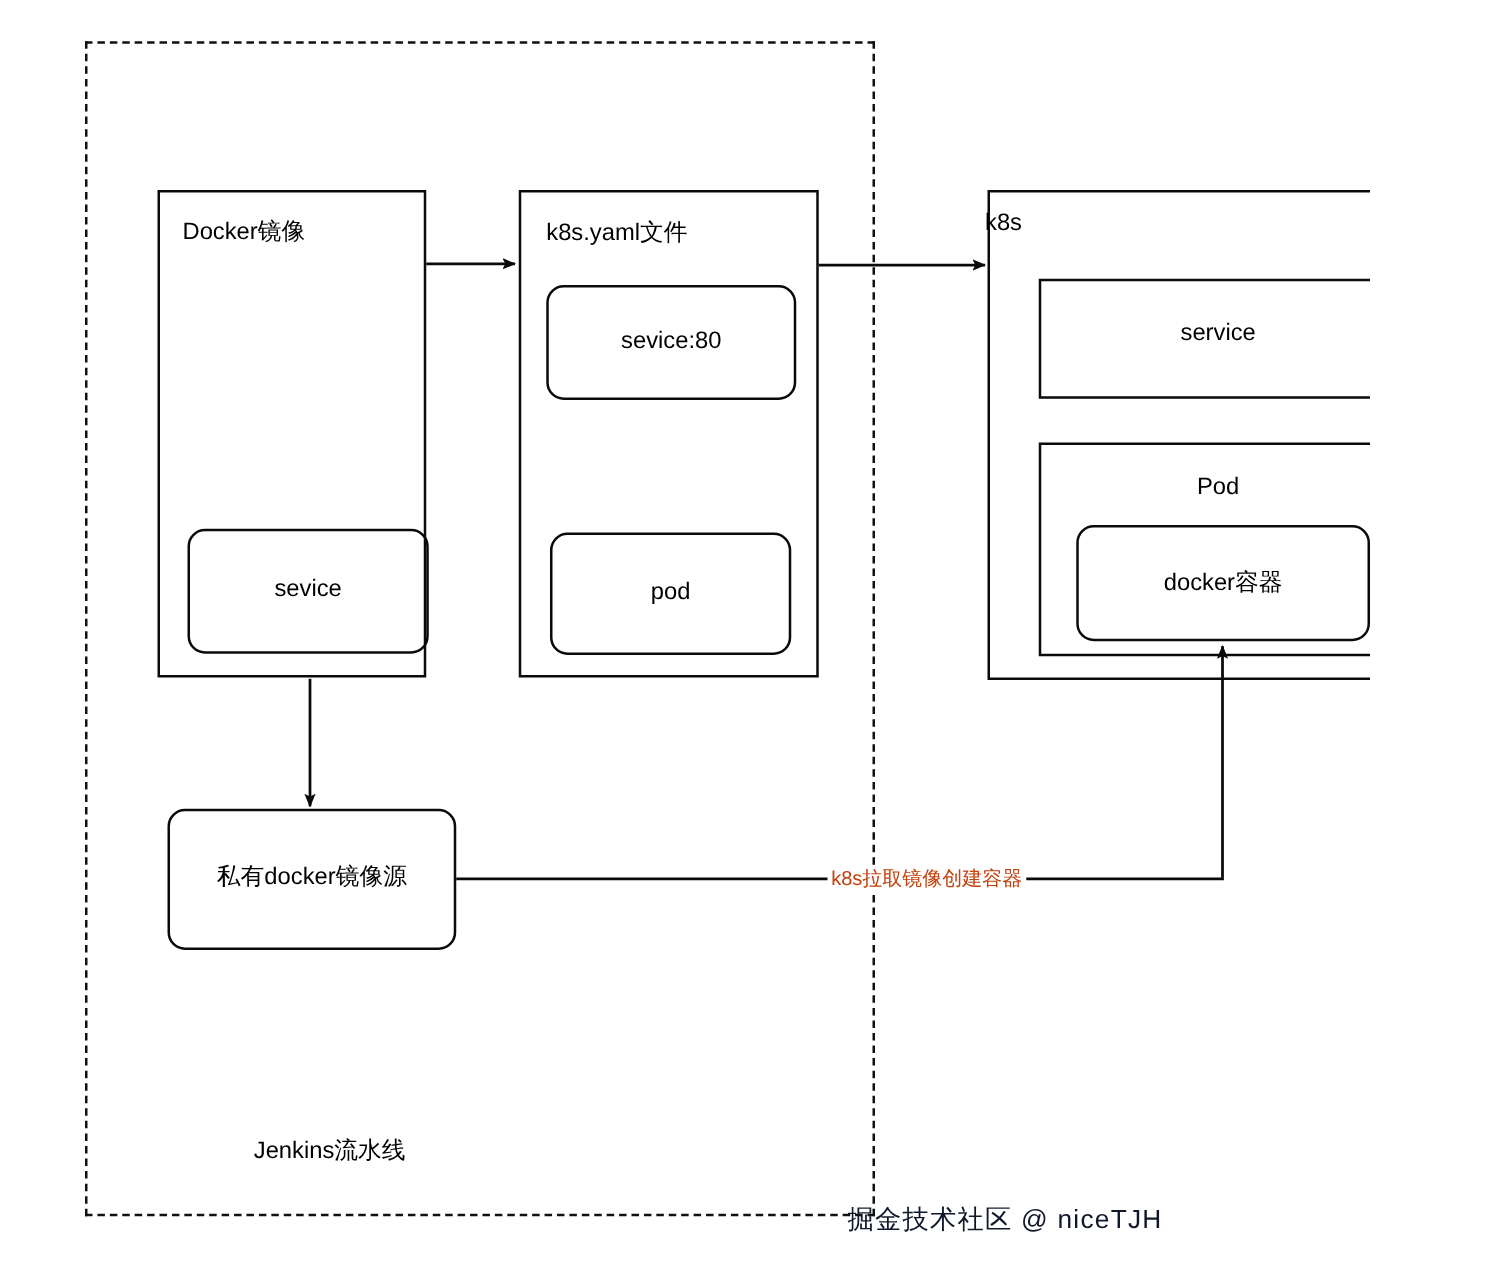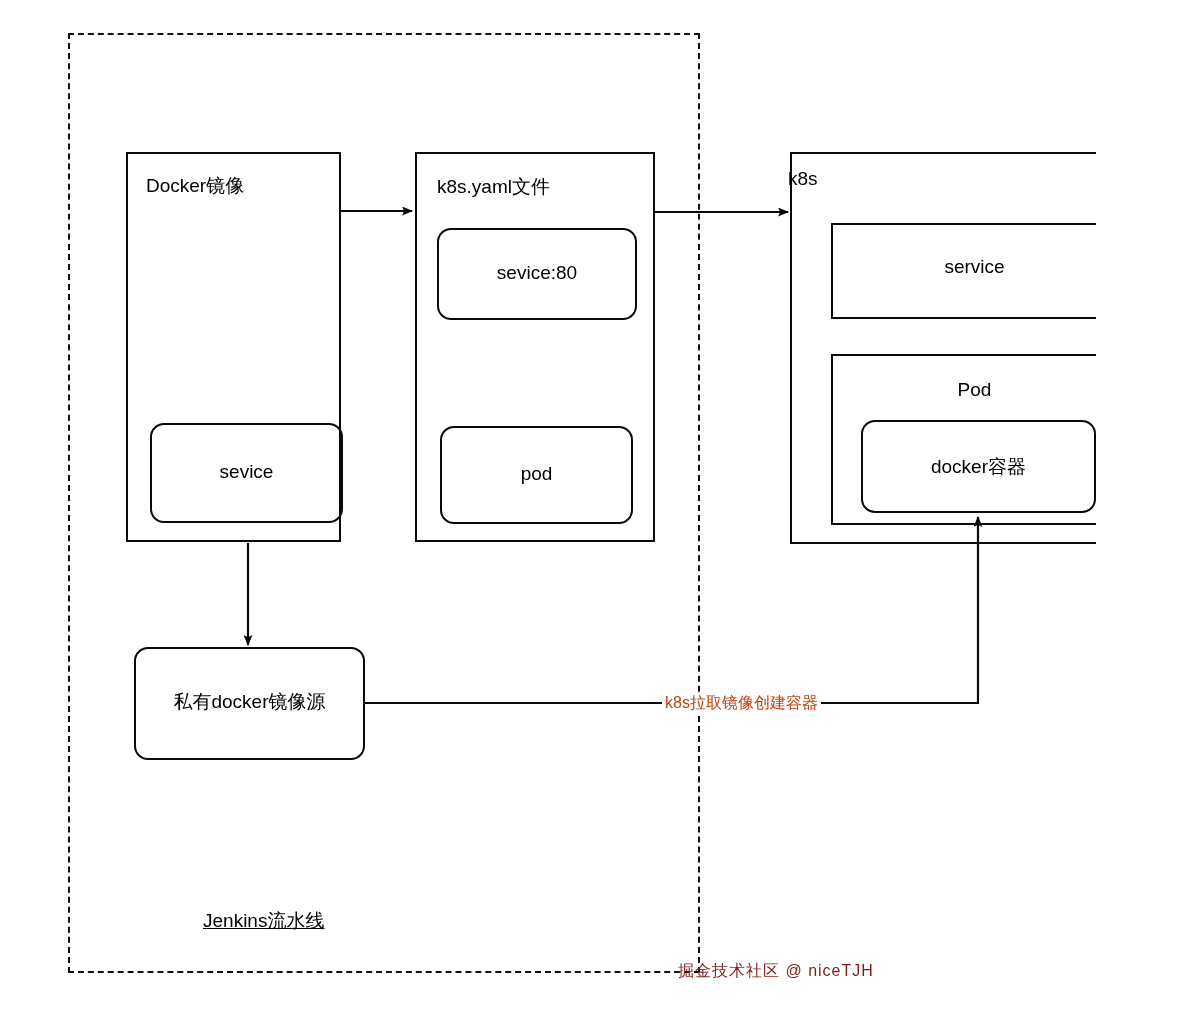--- a/index.html
+++ b/index.html
@@ -46,22 +46,22 @@
   .edge-label {
     position: absolute;
     font-size: 16px;
     background: #ffffff;
     padding: 0 3px;
     white-space: nowrap;
     color: #c2410c;
   }
   .watermark {
     position: absolute;
-    font-size: 16px;
-    color: #7f1d1d;
+    font-size: 21px;
+    color: #0f172a;
     white-space: nowrap;
     letter-spacing: 1px;
   }
   svg.edges {
     position: absolute;
     left: 0;
     top: 0;
     width: 1192px;
     height: 1020px;
     pointer-events: none;
@@ -115,17 +115,17 @@
 
     <line x1="655" y1="212" x2="788" y2="212" stroke="#0a0a0a" stroke-width="2.2" marker-end="url(#arrow)"></line>
 
     <line x1="248" y1="543" x2="248" y2="645" stroke="#0a0a0a" stroke-width="2.2" marker-end="url(#arrow)"></line>
 
     <path d="M365,703 L978,703 L978,517" fill="none" stroke="#0a0a0a" stroke-width="2.2" marker-end="url(#arrow)"></path>
   </svg>
 
   <div class="edge-label" style="left:662px; top:693px;">k8s拉取镜像创建容器</div>
 
-  <div class="lbl" style="left:203px; top:910px;text-decoration:underline;">Jenkins流水线</div>
+  <div class="lbl" style="left:203px; top:910px;">Jenkins流水线</div>
 
   <div class="watermark" style="left:678px; top:961px;">掘金技术社区 @ niceTJH</div>
 
 </div>
 
 </body></html>

